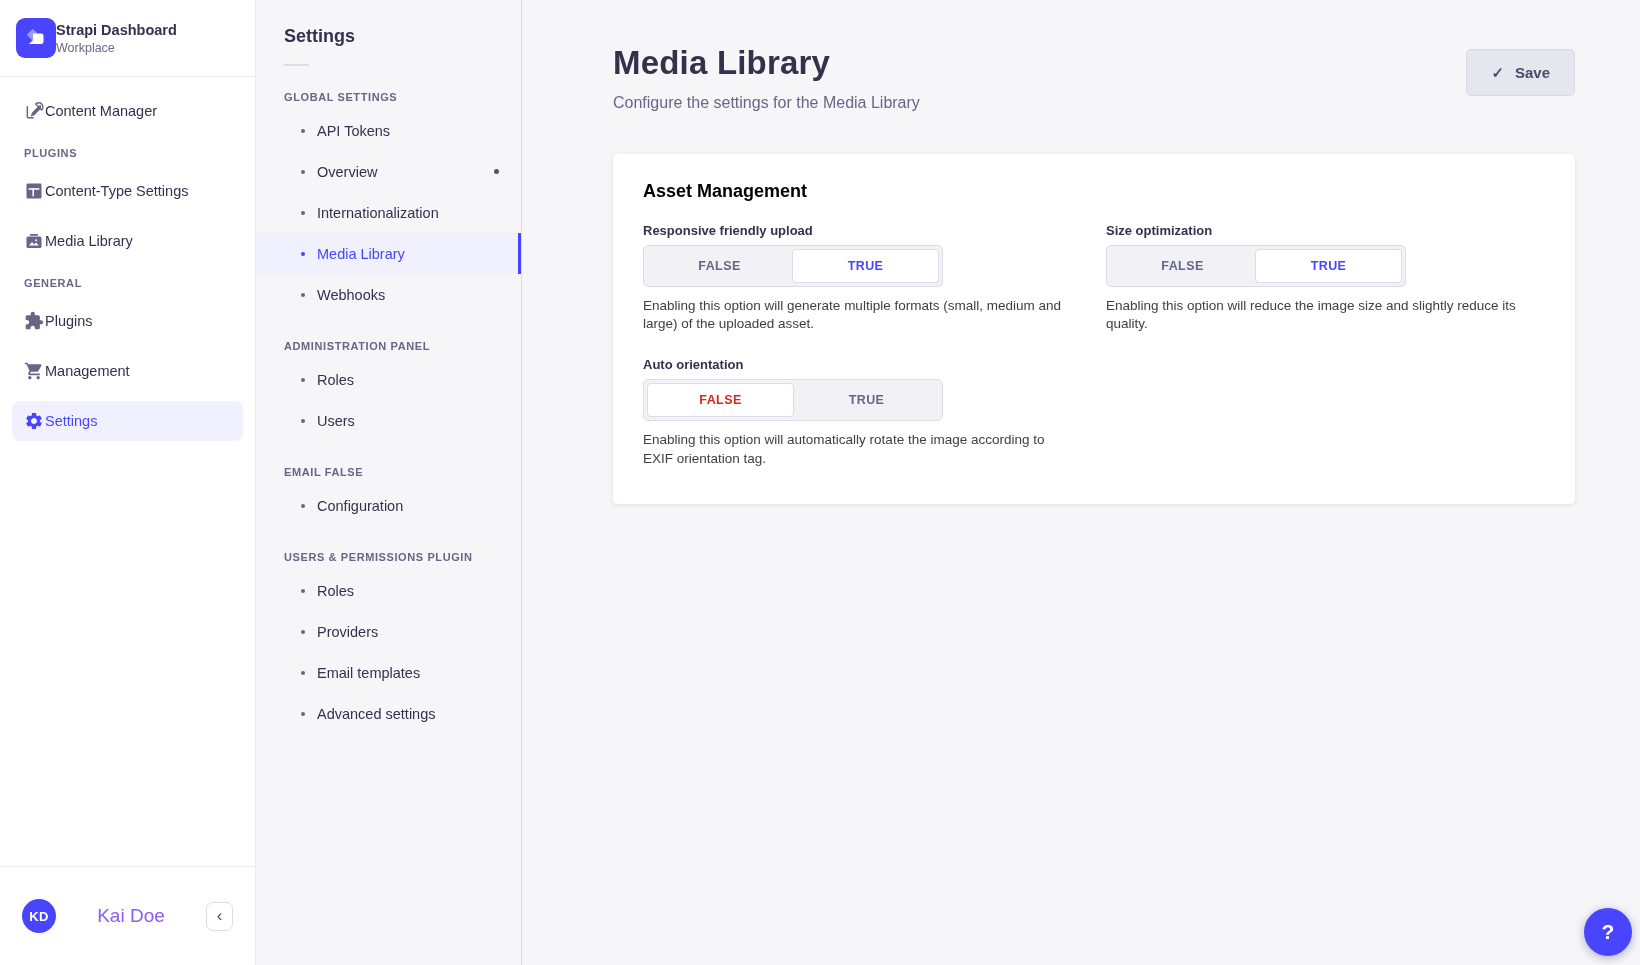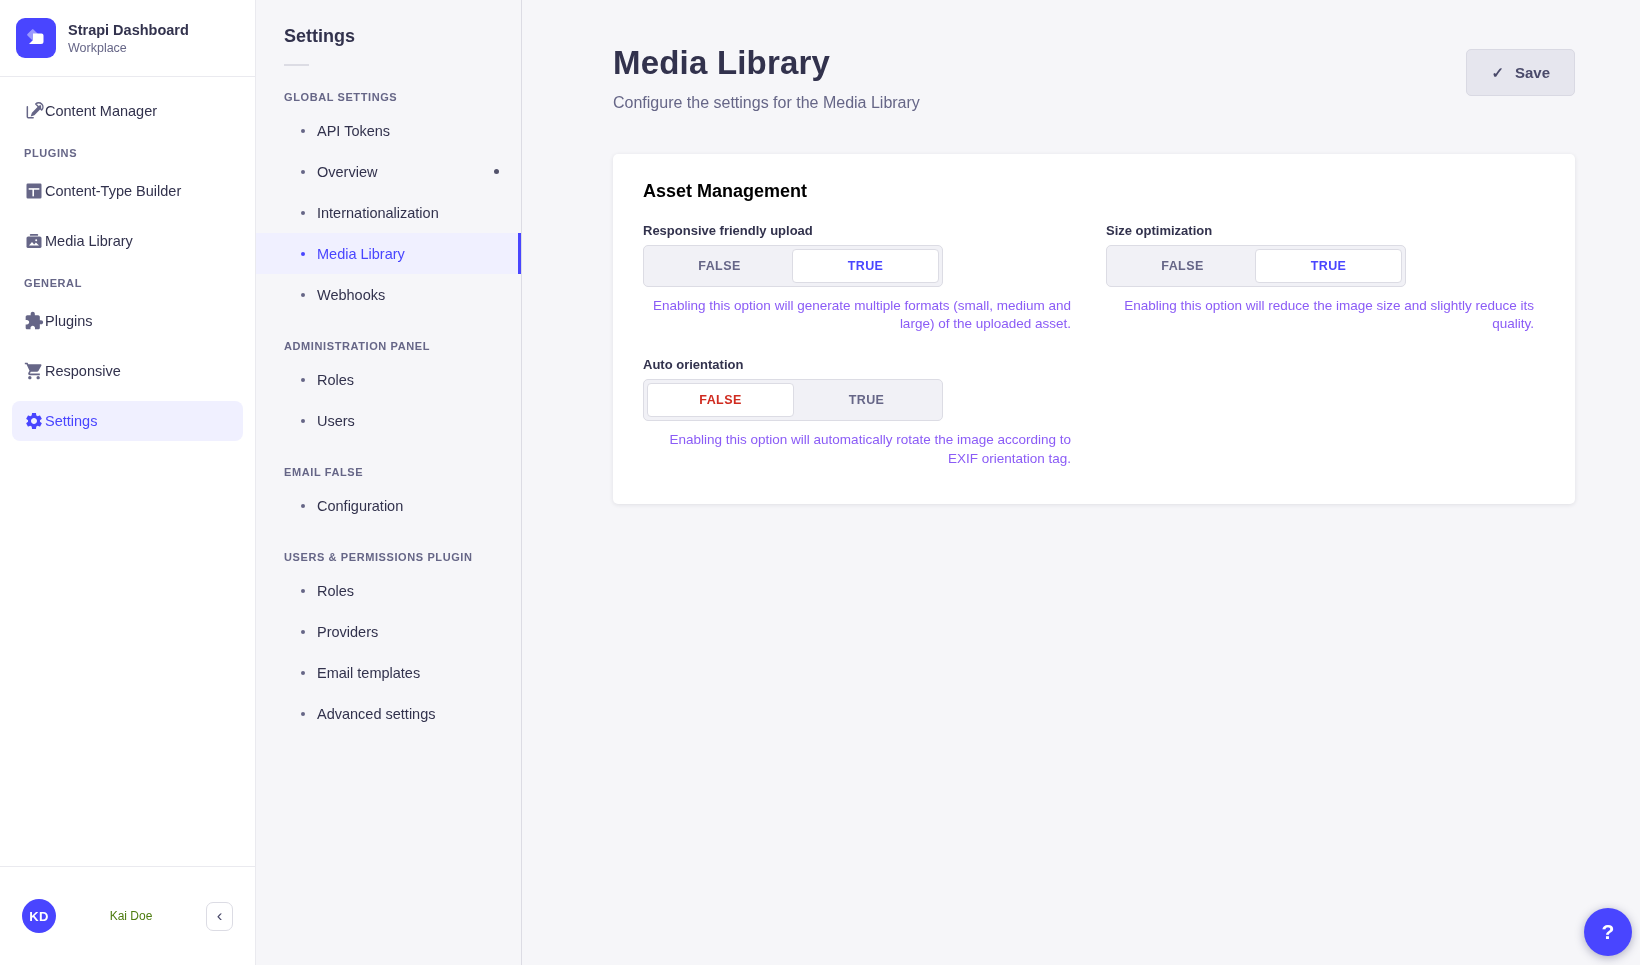--- a/index.html
+++ b/index.html
@@ -4,39 +4,39 @@
 <style>
   * { margin:0; padding:0; box-sizing:border-box; }
   html,body { width:1640px; height:965px; overflow:hidden; }
   body {
     font-family:"Liberation Sans", sans-serif;
     display:flex; background:#F6F6F9; color:#32324D;
   }
 
   
   .sidebar { width:256px; min-width:256px; background:#FFFFFF; border-right:1px solid #EAEAEF; position:relative; }
-  .brand { display:flex; align-items:center; gap:12px; padding:18px 16px; border-bottom:1px solid #EAEAEF; }
+  .brand { display:flex; align-items:center; padding:18px 16px; border-bottom:1px solid #EAEAEF; }
   .brand-logo { width:40px; height:40px; border-radius:9px; flex:0 0 auto; }
   .brand-title { font-size:14.5px; font-weight:bold; color:#32324D; line-height:1.25; }
   .brand-sub { font-size:12.5px; color:#666687; margin-top:2px; }
 
   .nav { padding:14px 12px 0; }
   .nav-item { display:flex; align-items:center; gap:1px; height:40px; padding:0 12px;
               border-radius:8px; font-size:14.5px; color:#32324D; cursor:pointer; margin-bottom:10px; }
   .nav-item .ico { width:20px; height:20px; color:#666687; flex:0 0 auto; display:flex; }
   .nav-item .ico svg { width:20px; height:20px; }
   .nav-item.active { background:#F0F0FF; color:#4945FF; font-weight:500; }
   .nav-item.active .ico { color:#4945FF; }
   .nav-section-label { font-size:11px; font-weight:bold; color:#666687; letter-spacing:.6px; margin:16px 12px 12px; }
 
   .sidebar-footer { position:absolute; left:0; right:0; bottom:0; height:99px; border-top:1px solid #EAEAEF;
                     display:flex; align-items:center; padding:0 22px;gap:23px; }
   .avatar { width:34px; height:34px; border-radius:50%; background:#4945FF; color:#fff; font-size:13px;
             font-weight:bold; display:flex; align-items:center; justify-content:center; letter-spacing:.3px; }
-  .user-name { flex:1; text-align:center; font-size:12px; color:#4d7c0f; }
+  .user-name { flex:1; text-align:center; font-size:19px; color:#8b5cf6; }
   .collapse-btn { width:27px; height:29px; background:#fff; border:1px solid #DCDCE4; border-radius:7px;
                   color:#4A4A6A; font-size:17px; line-height:1; display:flex; align-items:center;
                   justify-content:center; cursor:pointer; padding-bottom:2px; }
 
   
   .subnav { width:266px; min-width:266px; background:#F6F6F9; border-right:1px solid #DCDCE4; padding-top:26px; }
   .subnav-title { font-size:18px; font-weight:bold; color:#32324D; margin:0 28px; }
   .subnav-divider { width:25px; height:2px; background:#DCDCE4; margin:17px 28px 6px; }
   .subnav-section-label { font-size:11px; font-weight:bold; color:#666687; letter-spacing:.6px; margin:25px 28px 7px; }
   .subnav-item { position:relative; display:flex; align-items:center; height:41px; padding-left:45px;
@@ -64,21 +64,21 @@
   .fields { display:grid; grid-template-columns:1fr 1fr; column-gap:22px; row-gap:29px;gap:24px; }
   .field-label { font-size:13px; font-weight:bold; color:#32324D; margin-bottom:7px; }
   .toggle { display:flex; width:300px; height:42px; background:#F1F1F6; border:1px solid #DCDCE4;
             border-radius:5px; padding:3px; }
   .seg { flex:1; display:flex; align-items:center; justify-content:center; background:transparent; border:none;
          font-family:"Liberation Sans", sans-serif; font-size:12.5px; font-weight:bold; letter-spacing:.4px;
          color:#666687; border-radius:4px; cursor:pointer; }
   .seg.sel { background:#FFFFFF; border:1px solid #DCDCE4; }
   .seg.sel.true { color:#4945FF; }
   .seg.sel.false { color:#D02B20; }
-  .hint { font-size:13.5px; color:#8b5cf6; margin-top:10px; line-height:1.35; max-width:428px;text-align:right; }
+  .hint { font-size:13.5px; color:#404040; margin-top:10px; line-height:1.35; max-width:428px; }
 
   .help-fab { position:absolute; right:8px; bottom:9px; width:48px; height:48px; border-radius:50%;
               background:#4945FF; color:#fff; font-size:21px; font-weight:bold; border:none;
               display:flex; align-items:center; justify-content:center; cursor:pointer;
               box-shadow:0 2px 10px rgba(33,33,82,.35); font-family:"Liberation Sans", sans-serif; }
 </style>
 </head>
 <body>
 
 <aside class="sidebar">
@@ -111,21 +111,21 @@
     <div class="nav-section-label">PLUGINS</div>
 
     <div class="nav-item">
       <span class="ico">
         <svg viewBox="0 0 24 24">
           <path fill="currentColor" d="M4.5 3h15A1.5 1.5 0 0 1 21 4.5v15a1.5 1.5 0 0 1-1.5 1.5h-15A1.5 1.5 0 0 1 3 19.5v-15A1.5 1.5 0 0 1 4.5 3z"></path>
           <rect x="5.6" y="8.6" width="12.8" height="1.9" fill="#fff"></rect>
           <rect x="10.1" y="9.6" width="1.9" height="8.8" fill="#fff"></rect>
         </svg>
       </span>
-      <span>Content-Type Builder</span>
+      <span>Content-Type Settings</span>
     </div>
 
     <div class="nav-item">
       <span class="ico">
         <svg viewBox="0 0 24 24">
           <rect x="7" y="3.5" width="10" height="2.2" rx="1" fill="currentColor"></rect>
           <rect x="3" y="6.5" width="18" height="14" rx="2" fill="currentColor"></rect>
           <path d="M6 17.5 l3.6-4.4 2.6 3.1 2.1-2.5 3.7 3.8 z" fill="#fff"></path>
           <circle cx="14.6" cy="11" r="1.2" fill="#fff"></circle>
         </svg>
@@ -143,21 +143,21 @@
       </span>
       <span>Plugins</span>
     </div>
 
     <div class="nav-item">
       <span class="ico">
         <svg viewBox="0 0 24 24">
             <path fill="currentColor" d="M7 18c-1.1 0-1.99.9-1.99 2S5.9 22 7 22s2-.9 2-2-.9-2-2-2zM1 2v2h2l3.6 7.59-1.35 2.45c-.16.28-.25.61-.25.96 0 1.1.9 2 2 2h12v-2H7.42c-.14 0-.25-.11-.25-.25l.03-.12.9-1.63h7.45c.75 0 1.41-.41 1.75-1.03l3.58-6.49c.08-.14.12-.31.12-.48 0-.55-.45-1-1-1H5.21l-.94-2H1zm16 16c-1.1 0-1.99.9-1.99 2s.89 2 1.99 2 2-.9 2-2-.9-2-2-2z"></path>
           </svg>
       </span>
-      <span>Responsive</span>
+      <span>Management</span>
     </div>
 
     <div class="nav-item active">
       <span class="ico">
         <svg viewBox="0 0 24 24">
             <path fill="currentColor" d="M19.14 12.94c.04-.3.06-.61.06-.94 0-.32-.02-.64-.07-.94l2.03-1.58c.18-.14.23-.41.12-.61l-1.92-3.32c-.12-.22-.37-.29-.59-.22l-2.39.96c-.5-.38-1.03-.7-1.62-.94l-.36-2.54c-.04-.24-.24-.41-.48-.41h-3.84c-.24 0-.43.17-.47.41l-.36 2.54c-.59.24-1.13.57-1.62.94l-2.39-.96c-.22-.08-.47 0-.59.22L2.74 8.87c-.12.21-.08.47.12.61l2.03 1.58c-.05.3-.09.63-.09.94s.02.64.07.94l-2.03 1.58c-.18.14-.23.41-.12.61l1.92 3.32c.12.22.37.29.59.22l2.39-.96c.5.38 1.03.7 1.62.94l.36 2.54c.05.24.24.41.48.41h3.84c.24 0 .44-.17.47-.41l.36-2.54c.59-.24 1.13-.56 1.62-.94l2.39.96c.22.08.47 0 .59-.22l1.92-3.32c.12-.22.07-.47-.12-.61l-2.01-1.58zM12 15.6c-1.98 0-3.6-1.62-3.6-3.6s1.62-3.6 3.6-3.6 3.6 1.62 3.6 3.6-1.62 3.6-3.6 3.6z"></path>
           </svg>
       </span>
       <span>Settings</span>
     </div>

